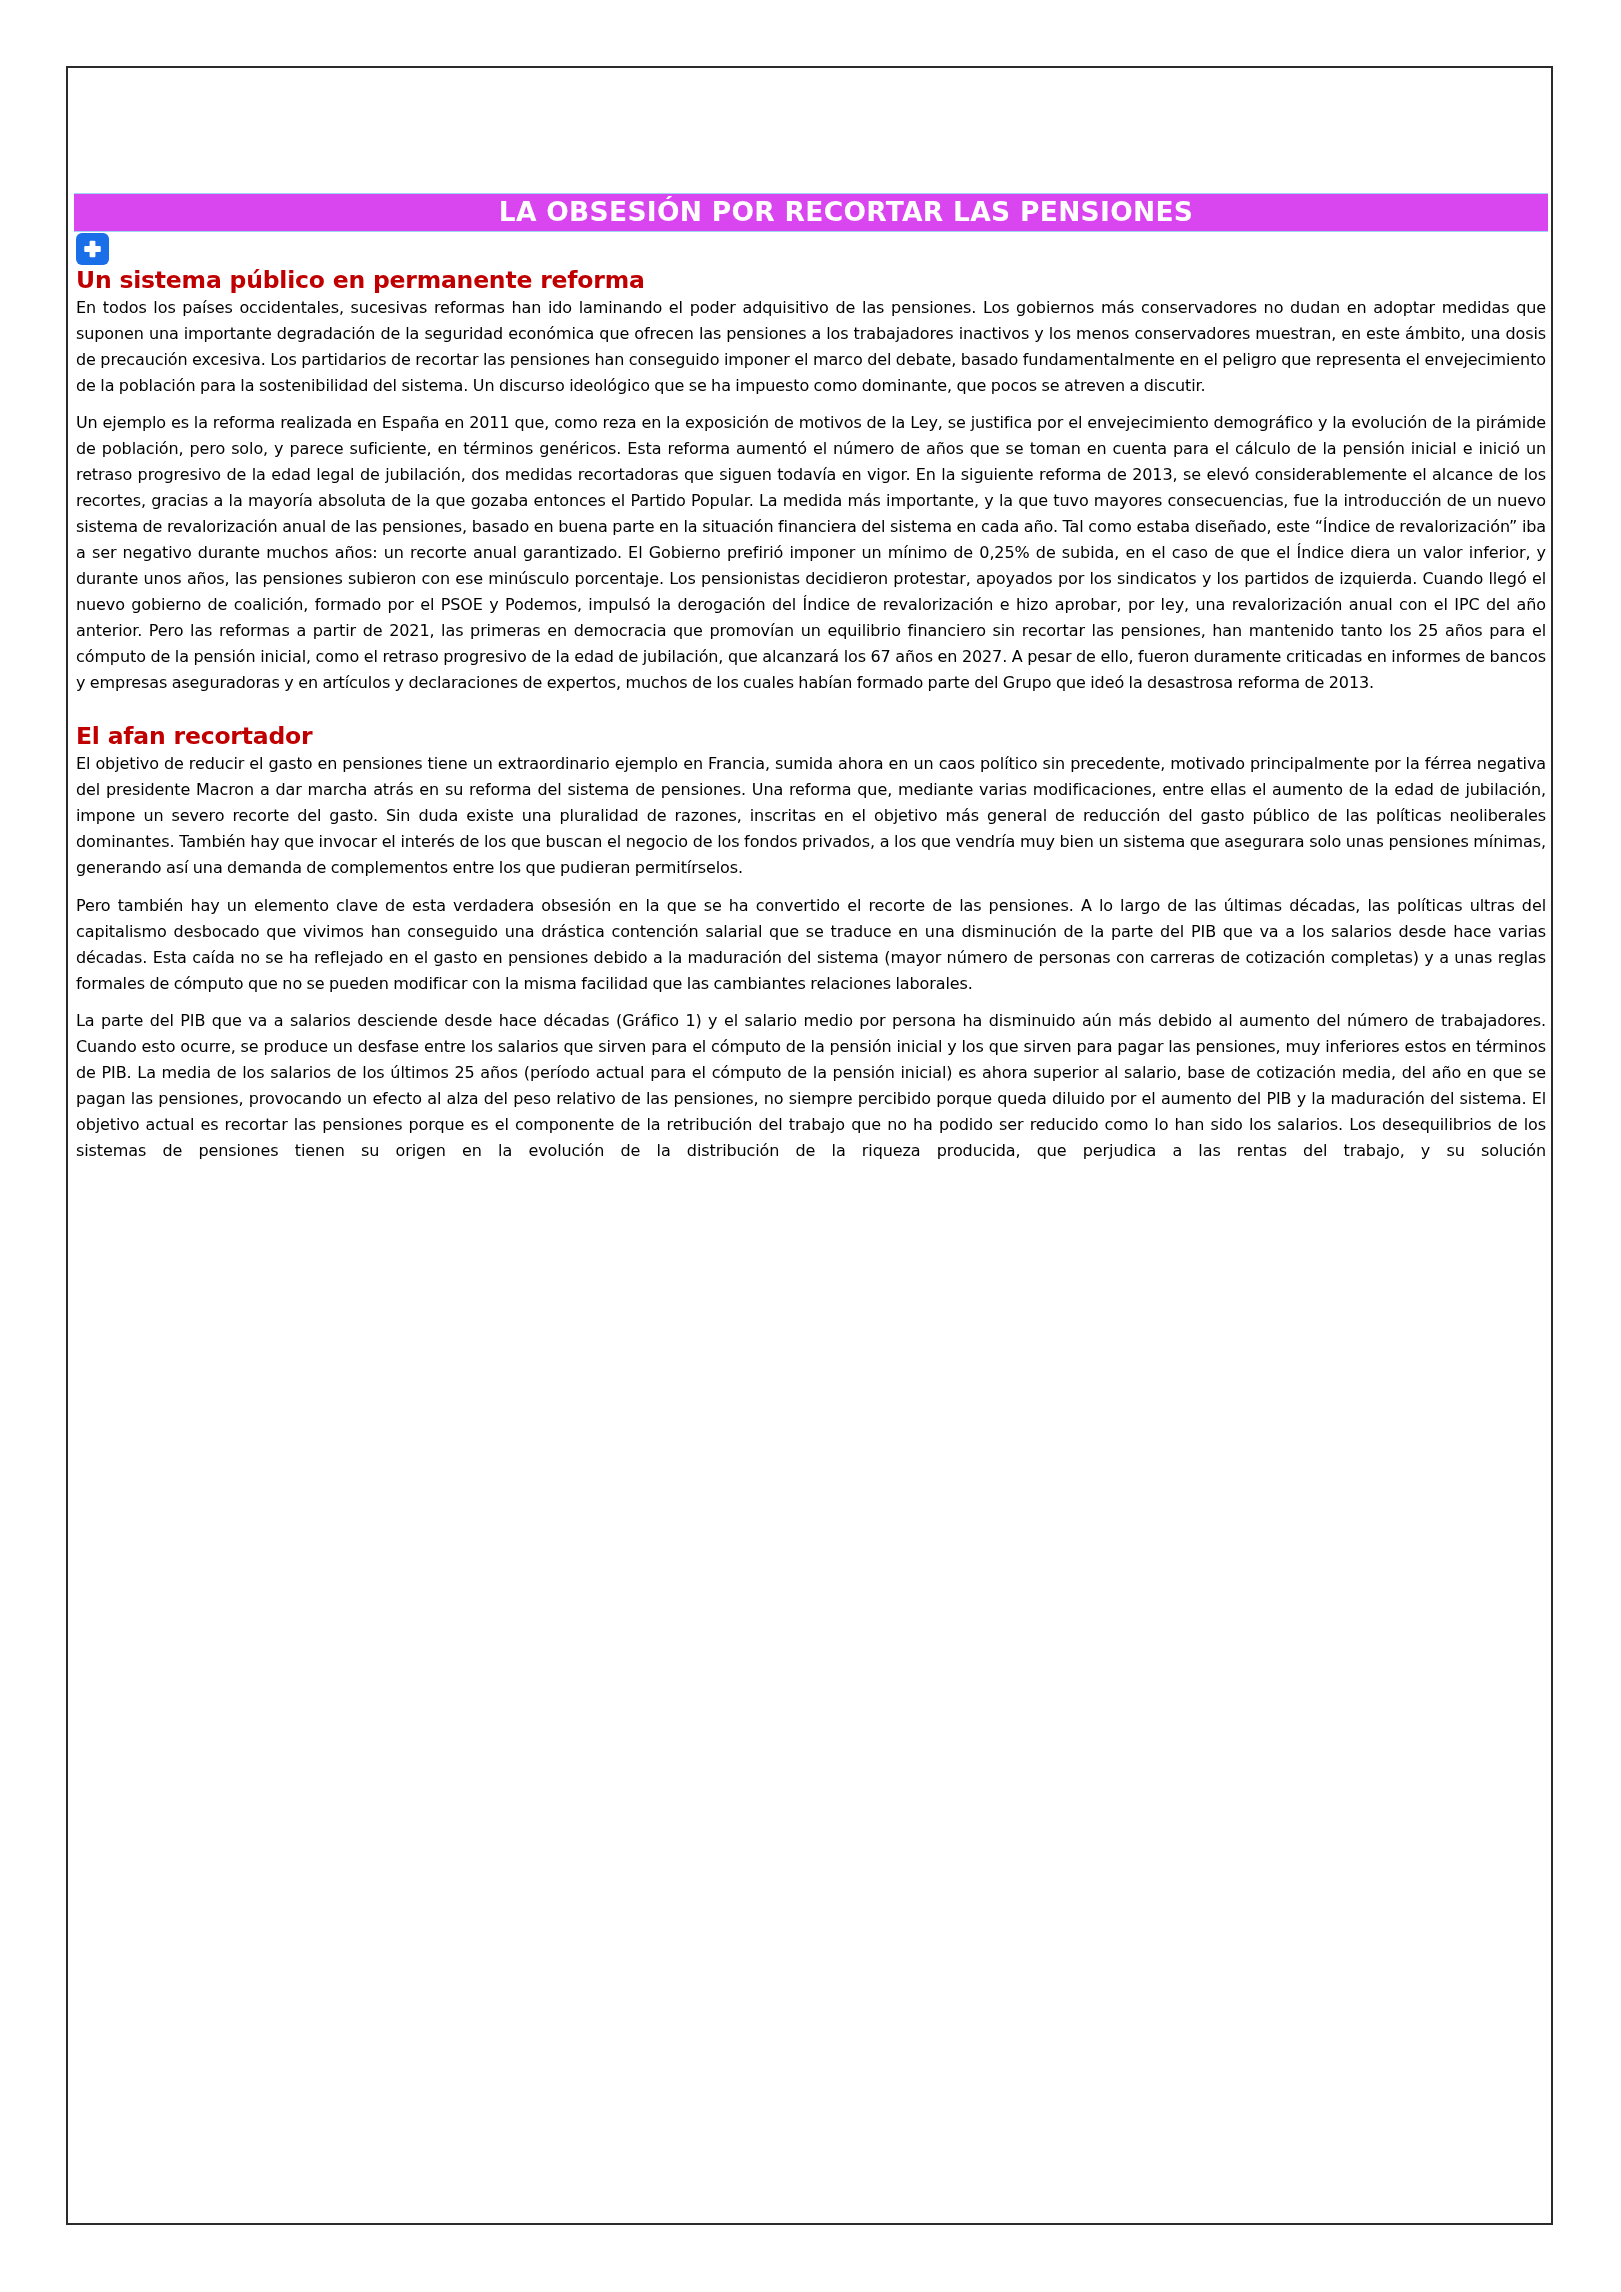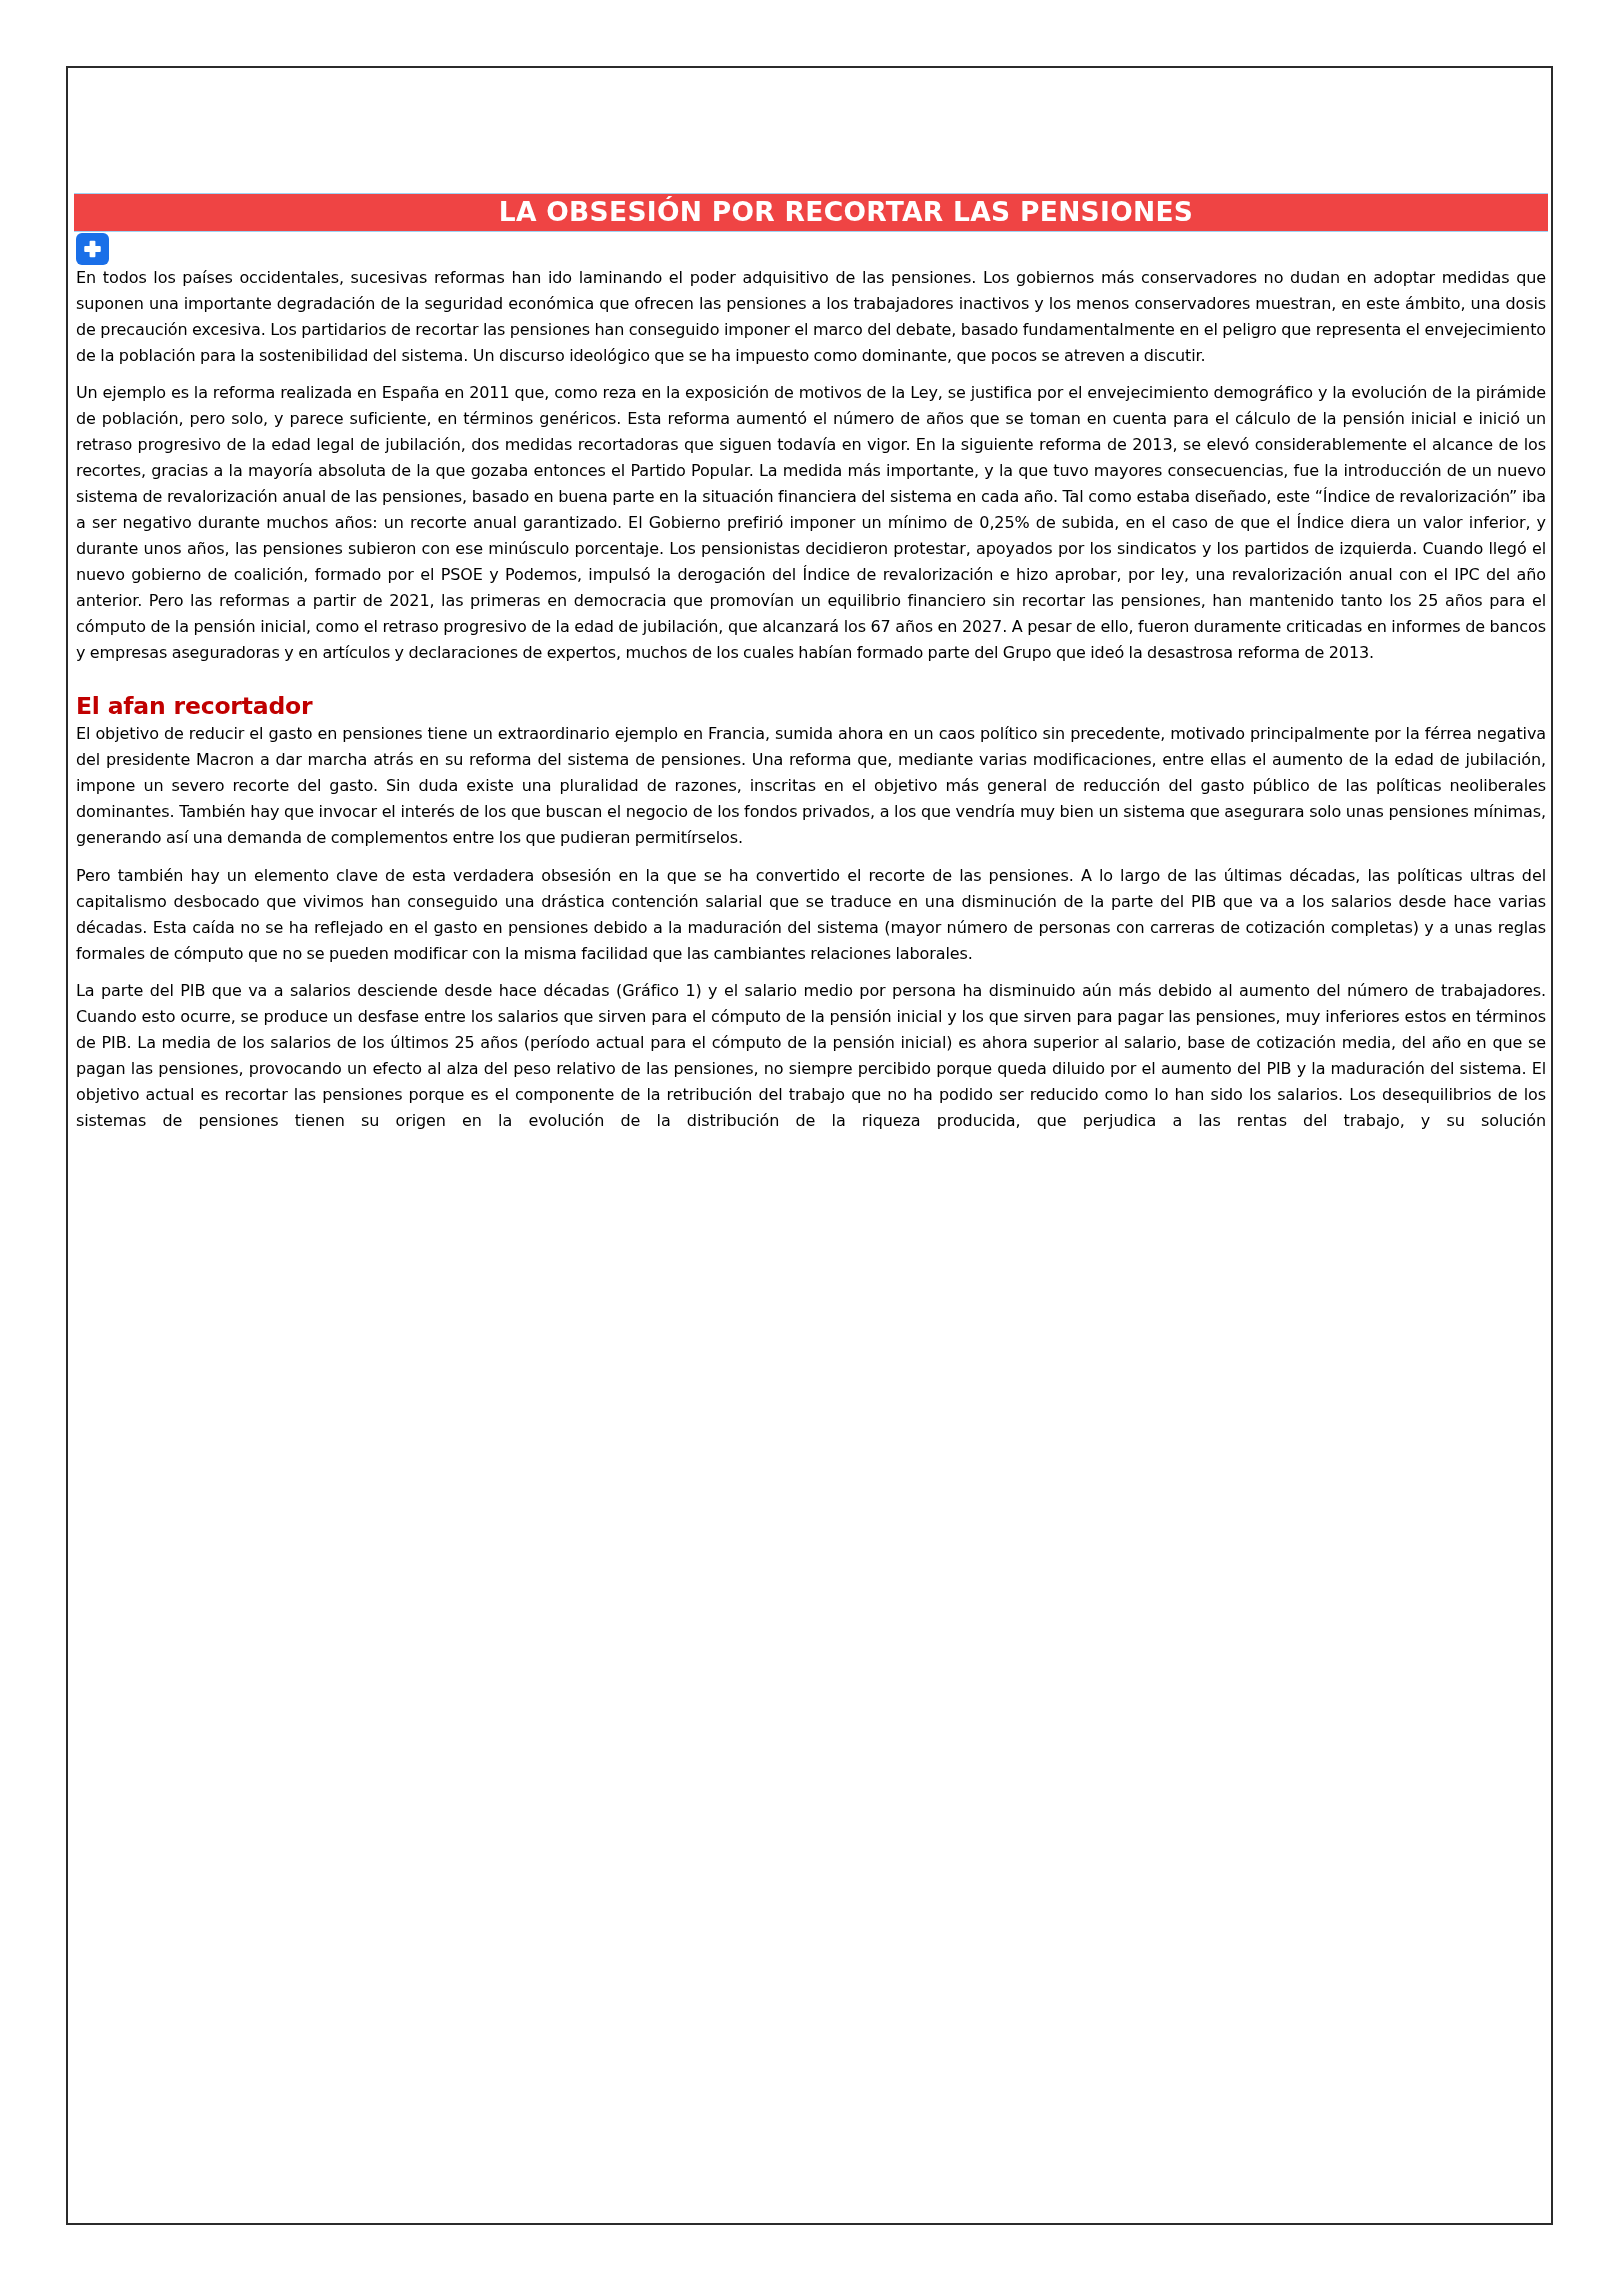--- a/index.html
+++ b/index.html
@@ -9,21 +9,21 @@
       left: 66px; top: 66px;
       width: 1487px; height: 2159px;
       border: 2px solid #2b2b2b;
       box-sizing: border-box;
       background: #ffffff;
     }
     .banner {
       position: absolute;
       left: 74px; top: 193px;
       width: 1474px; height: 39px;
-      background: #ef4444;
+      background: #d946ef;
       border-top: 1px solid #9fd4f5;
       border-bottom: 1px solid #9fd4f5;
       box-sizing: border-box;
       display: flex; align-items: center; justify-content: center;
     }
     .banner-title {
       color: #ffffff;
       font-family: "DejaVu Sans", sans-serif;
       font-weight: bold;
       font-size: 26.5px;
@@ -77,20 +77,21 @@
 </div>
 
 <div class="expand-btn">
   <svg viewBox="0 0 34 33">
     <rect x="14" y="8" width="6" height="17" rx="1" fill="#ffffff"></rect>
     <rect x="8.5" y="13.5" width="17" height="6" rx="1" fill="#ffffff"></rect>
   </svg>
 </div>
 
 <div class="content">
+  <h2 class="section-heading">Un sistema público en permanente reforma</h2>
   <p class="para">En todos los países occidentales, sucesivas reformas han ido laminando el poder adquisitivo de las pensiones. Los gobiernos más conservadores no dudan en adoptar medidas que suponen una importante degradación de la seguridad económica que ofrecen las pensiones a los trabajadores inactivos y los menos conservadores muestran, en este ámbito, una dosis de precaución excesiva. Los partidarios de recortar las pensiones han conseguido imponer el marco del debate, basado fundamentalmente en el peligro que representa el envejecimiento de la población para la sostenibilidad del sistema. Un discurso ideológico que se ha impuesto como dominante, que pocos se atreven a discutir.</p>
   <p class="para">Un ejemplo es la reforma realizada en España en 2011 que, como reza en la exposición de motivos de la Ley, se justifica por el envejecimiento demográfico y la evolución de la pirámide de población, pero solo, y parece suficiente, en términos genéricos. Esta reforma aumentó el número de años que se toman en cuenta para el cálculo de la pensión inicial e inició un retraso progresivo de la edad legal de jubilación, dos medidas recortadoras que siguen todavía en vigor. En la siguiente reforma de 2013, se elevó considerablemente el alcance de los recortes, gracias a la mayoría absoluta de la que gozaba entonces el Partido Popular. La medida más importante, y la que tuvo mayores consecuencias, fue la introducción de un nuevo sistema de revalorización anual de las pensiones, basado en buena parte en la situación financiera del sistema en cada año. Tal como estaba diseñado, este “Índice de revalorización” iba a ser negativo durante muchos años: un recorte anual garantizado. El Gobierno prefirió imponer un mínimo de 0,25% de subida, en el caso de que el Índice diera un valor inferior, y durante unos años, las pensiones subieron con ese minúsculo porcentaje. Los pensionistas decidieron protestar, apoyados por los sindicatos y los partidos de izquierda. Cuando llegó el nuevo gobierno de coalición, formado por el PSOE y Podemos, impulsó la derogación del Índice de revalorización e hizo aprobar, por ley, una revalorización anual con el IPC del año anterior. Pero las reformas a partir de 2021, las primeras en democracia que promovían un equilibrio financiero sin recortar las pensiones, han mantenido tanto los 25 años para el cómputo de la pensión inicial, como el retraso progresivo de la edad de jubilación, que alcanzará los 67 años en 2027. A pesar de ello, fueron duramente criticadas en informes de bancos y empresas aseguradoras y en artículos y declaraciones de expertos, muchos de los cuales habían formado parte del Grupo que ideó la desastrosa reforma de 2013.</p>
 
   <h2 class="section-heading second">El afan recortador</h2>
   <p class="para">El objetivo de reducir el gasto en pensiones tiene un extraordinario ejemplo en Francia, sumida ahora en un caos político sin precedente, motivado principalmente por la férrea negativa del presidente Macron a dar marcha atrás en su reforma del sistema de pensiones. Una reforma que, mediante varias modificaciones, entre ellas el aumento de la edad de jubilación, impone un severo recorte del gasto. Sin duda existe una pluralidad de razones, inscritas en el objetivo más general de reducción del gasto público de las políticas neoliberales dominantes. También hay que invocar el interés de los que buscan el negocio de los fondos privados, a los que vendría muy bien un sistema que asegurara solo unas pensiones mínimas, generando así una demanda de complementos entre los que pudieran permitírselos.</p>
   <p class="para">Pero  también hay un  elemento clave de esta verdadera obsesión en la que se ha convertido el recorte de las pensiones. A lo largo de las últimas décadas, las políticas ultras del capitalismo desbocado que vivimos han conseguido una drástica contención salarial que se traduce en una disminución de la parte del PIB que va a los salarios desde hace varias décadas.  Esta caída no se ha reflejado en el gasto en pensiones debido a la maduración del sistema (mayor número de personas con carreras de cotización completas) y a unas reglas formales de cómputo que no se pueden modificar con la misma facilidad que las cambiantes relaciones laborales.</p>
   <p class="para" style="text-align-last: justify;">La parte del PIB que va a salarios desciende desde hace décadas (Gráfico 1) y el salario medio por persona ha disminuido aún más debido al aumento del número de trabajadores. Cuando esto ocurre, se produce un desfase entre los salarios que sirven para el cómputo de la pensión inicial y los que sirven para pagar las pensiones, muy inferiores estos en términos de PIB. La media de los salarios de los últimos 25 años (período actual para el cómputo de la pensión inicial) es ahora superior al salario, base de cotización media, del año en que se pagan las pensiones, provocando un efecto al alza del peso relativo de las pensiones, no siempre percibido porque queda diluido por el aumento del PIB y la maduración del sistema. El objetivo actual es recortar las pensiones porque es el componente de la retribución del trabajo que no ha podido ser reducido como lo han sido los salarios. Los desequilibrios de los sistemas de pensiones tienen su origen en la evolución de la distribución de la riqueza producida, que perjudica a las rentas del trabajo, y su solución</p>
 </div>
 
 

